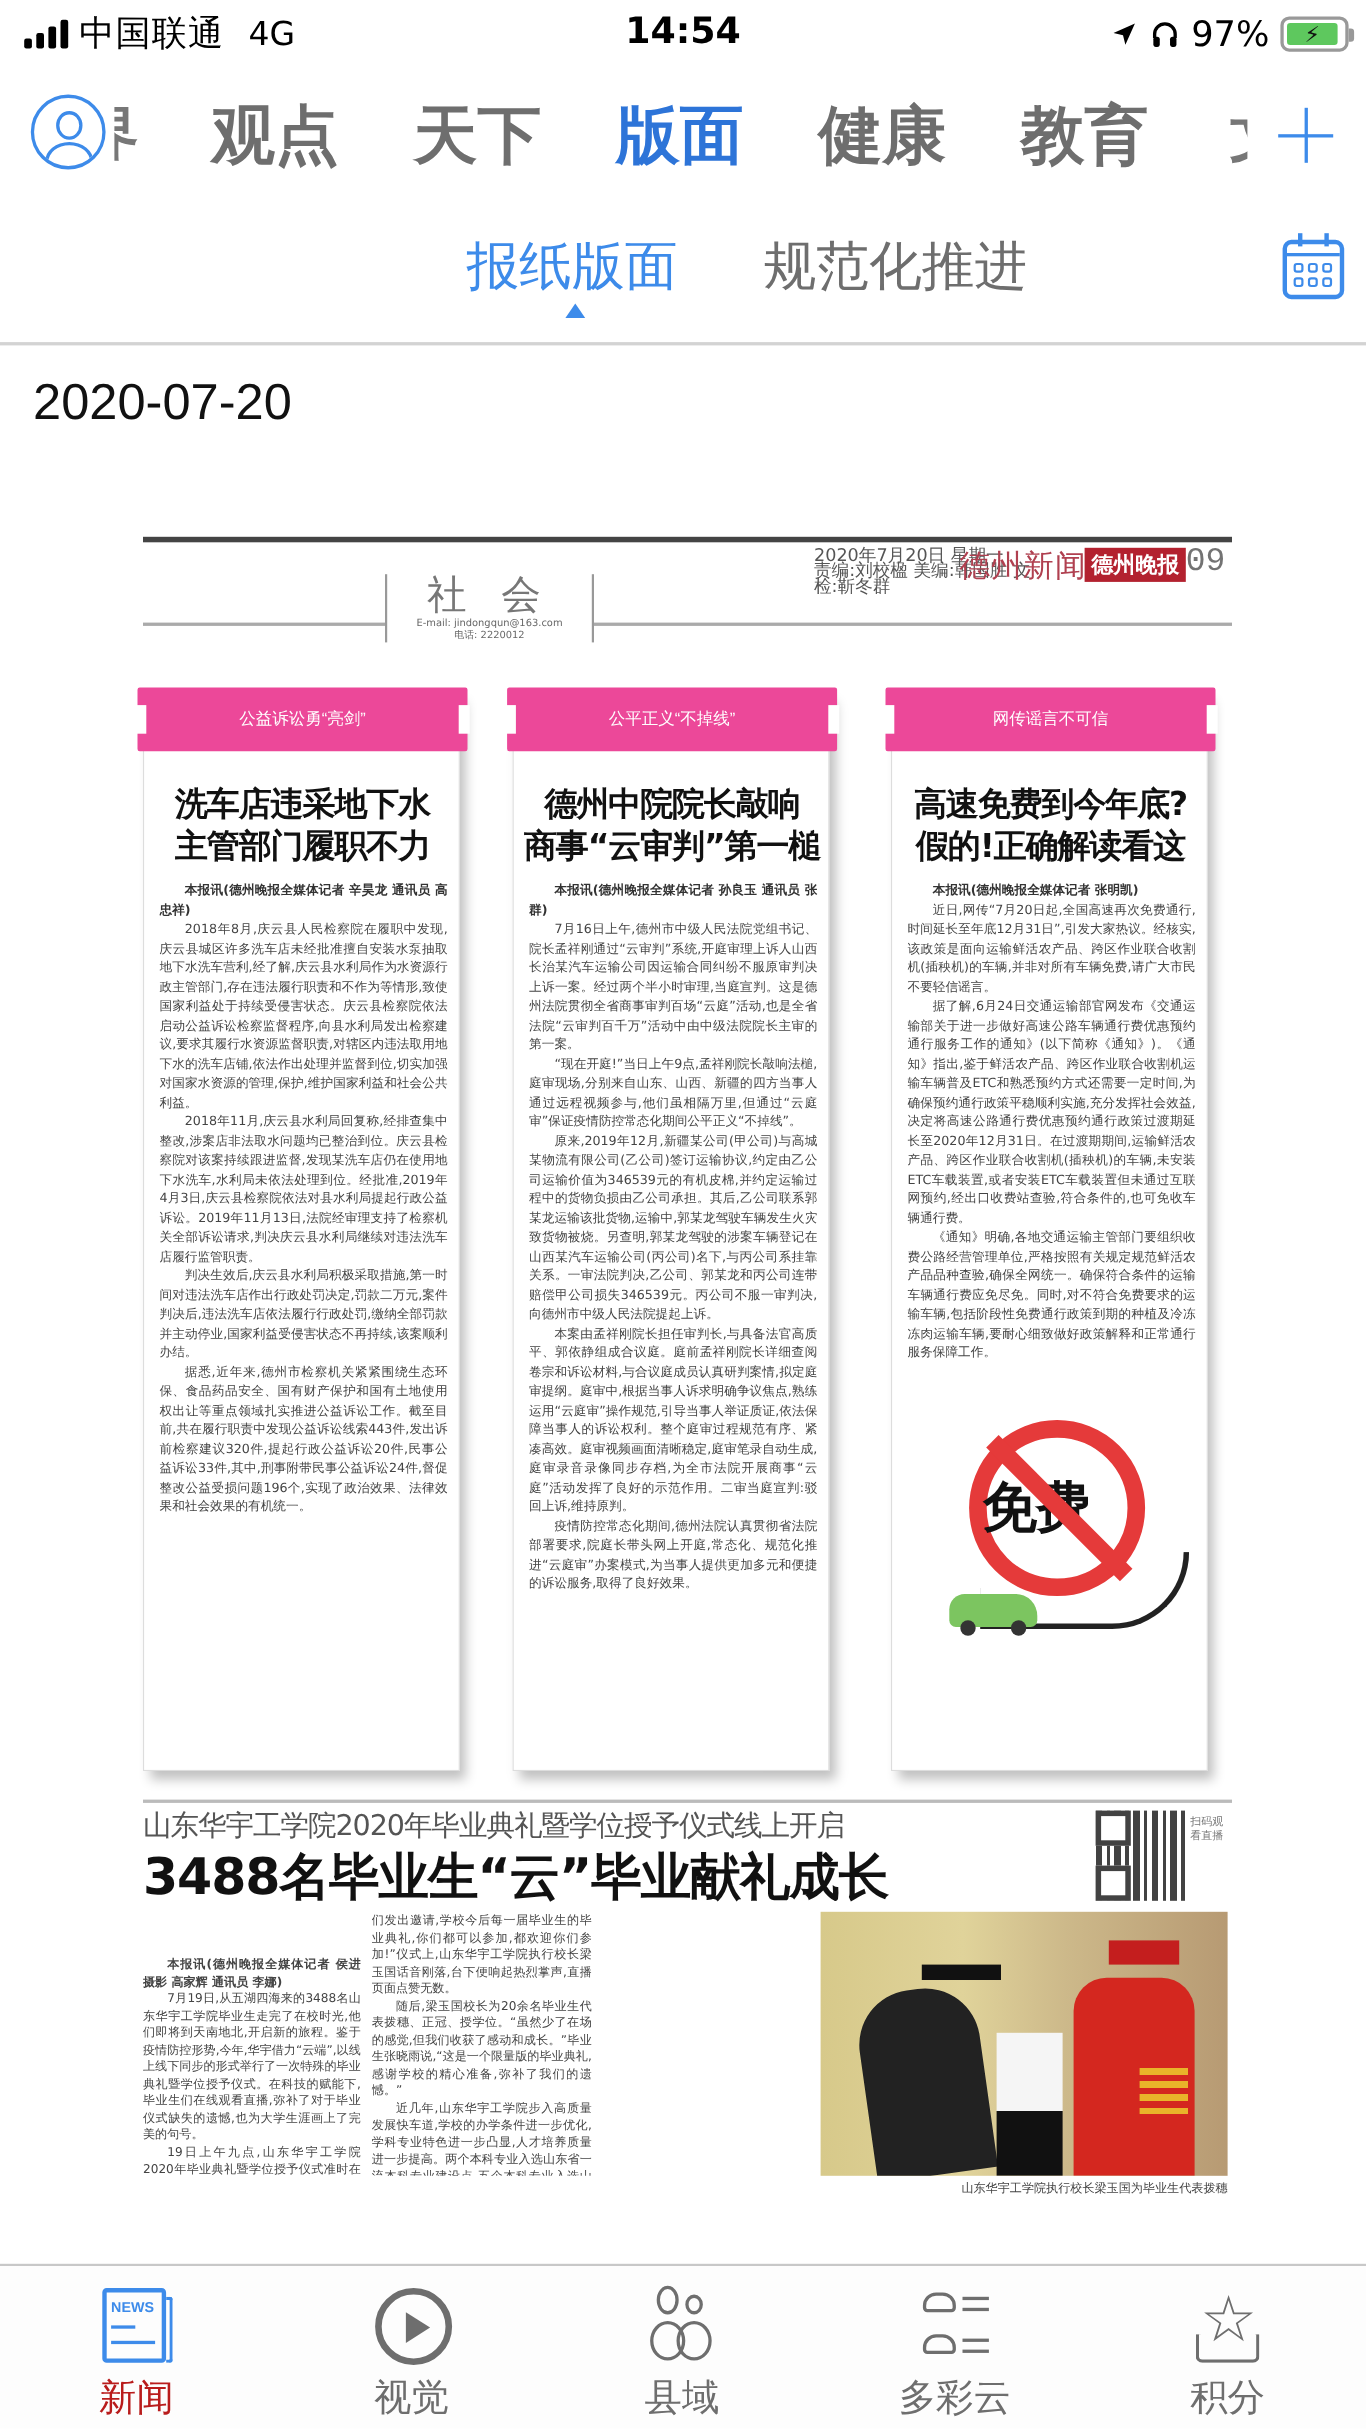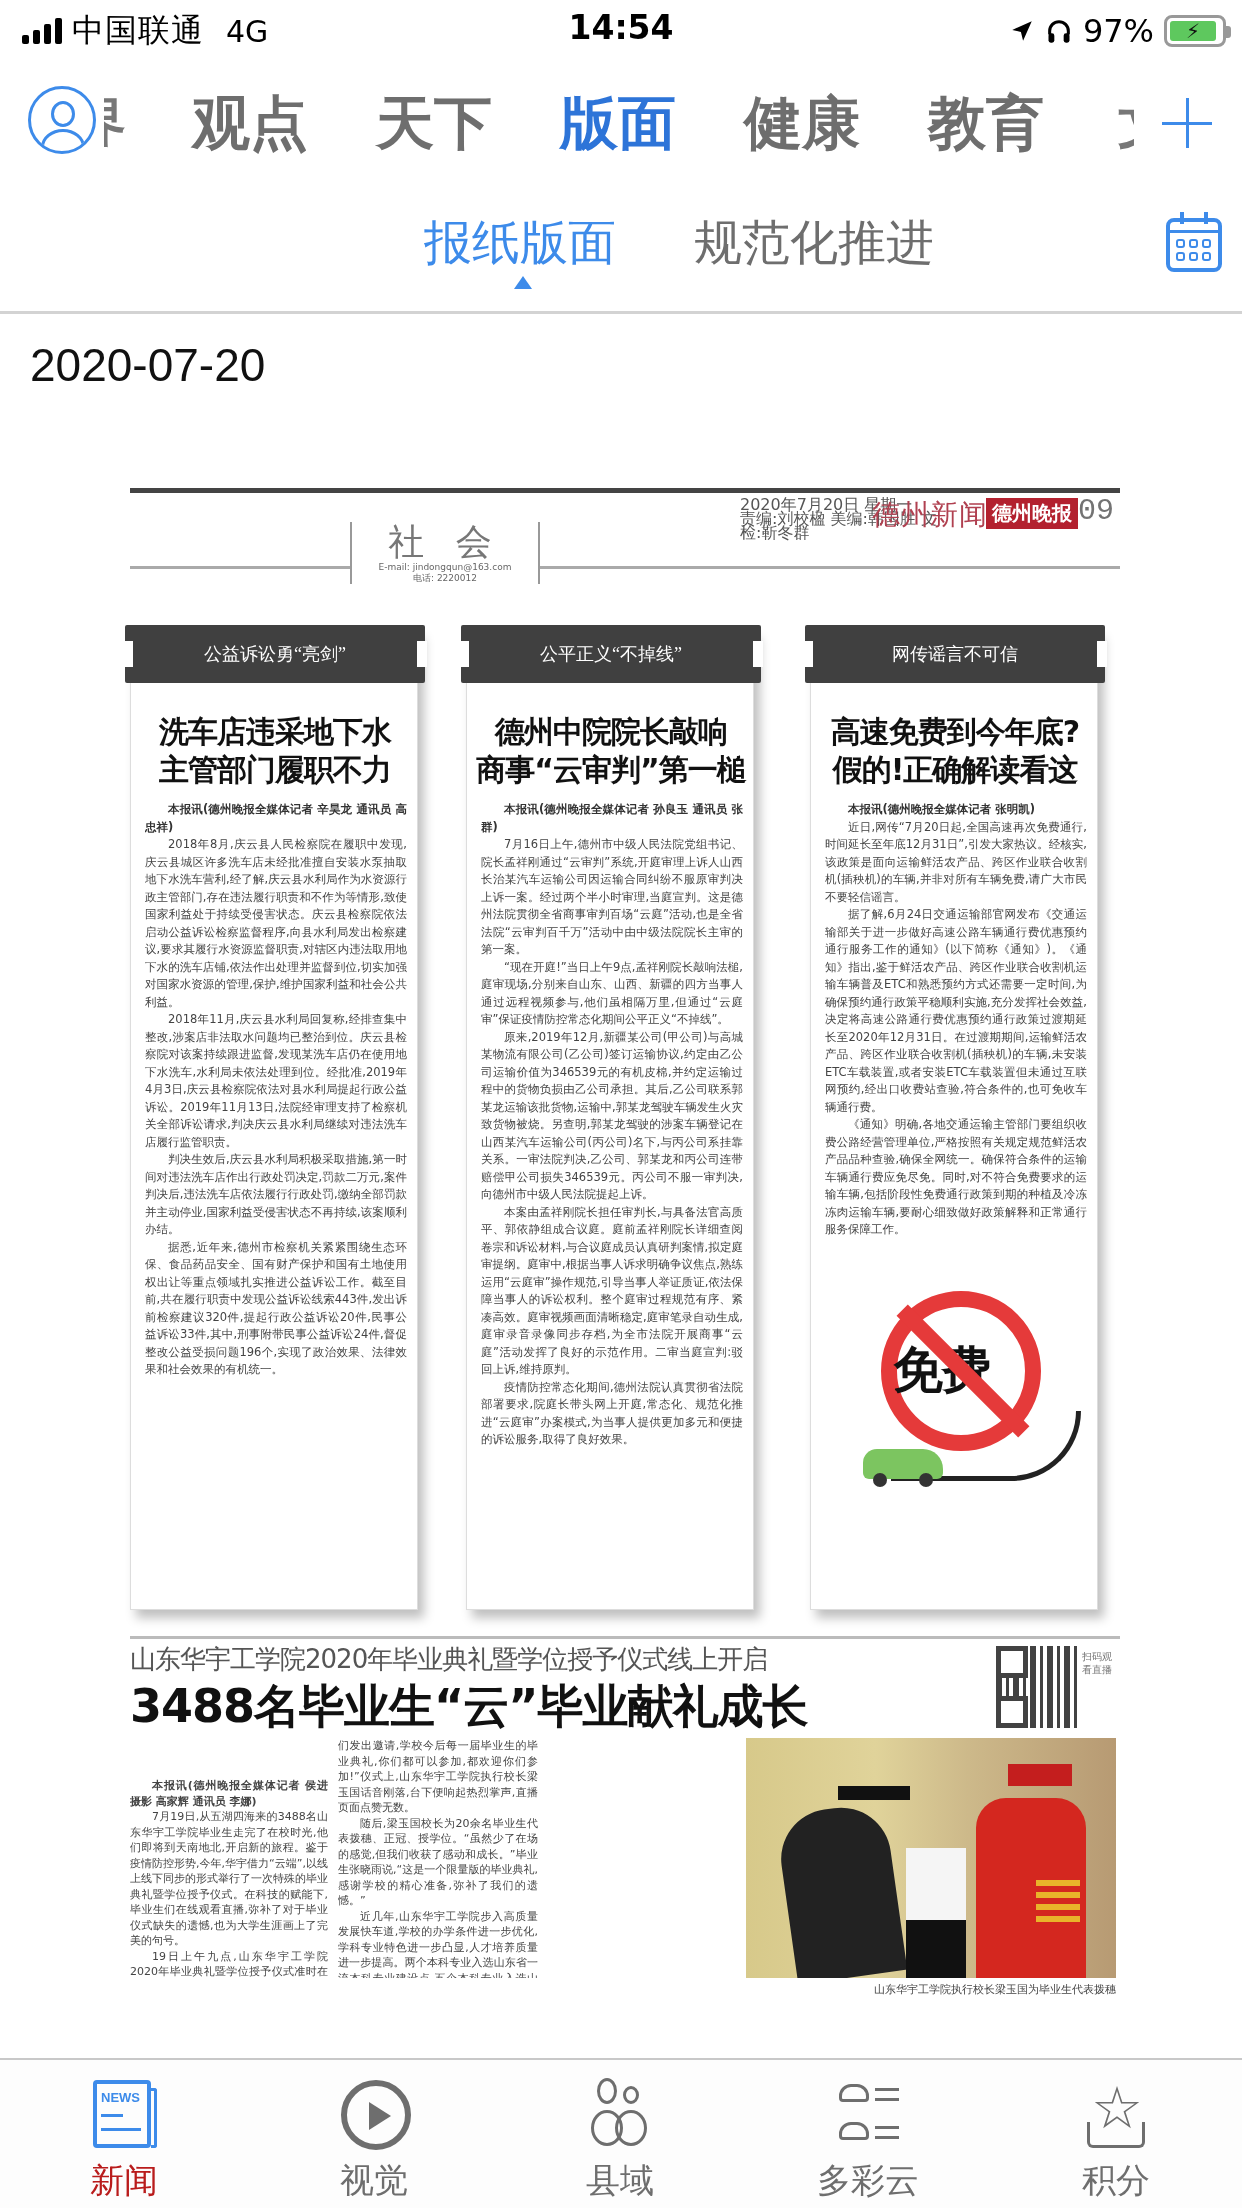--- a/index.html
+++ b/index.html
@@ -56,21 +56,21 @@
   .np-edition { position:absolute; left:752px; top:26px; font-size:28px; color:#b04050; letter-spacing:1px; }
   .np-logo { position:absolute; left:866px; top:28px; background:#b3212f; color:#fff; font-size:20px; padding:2px 6px; font-weight:bold; }
   .np-pagenum { position:absolute; left:958px; top:24px; font-size:30px; color:#737373; font-family:Liberation Mono, monospace; }
   .np-section-line-l { position:absolute; left:10px; top:96px; width:220px; height:3px; background:#aaa; }
   .np-section-line-r { position:absolute; left:420px; top:96px; width:580px; height:3px; background:#aaa; }
   .np-section-box { position:absolute; left:230px; top:52px; width:190px; height:62px; border-left:2px solid #999; border-right:2px solid #999; text-align:center; }
   .np-section-title { font-size:36px; color:#777; font-family:"DejaVu Serif", serif; letter-spacing:10px; line-height:40px; }
   .np-section-email { font-size:9px; color:#666; line-height:11px; }
 
   .np-col { position:absolute; top:160px; width:288px; height:980px; background:#fff; box-shadow:6px 8px 10px rgba(0,0,0,0.25); border:1px solid #ddd; }
-  .np-col-banner { position:absolute; left:-6px; top:-6px; width:300px; height:58px; background:#404040; color:#fff; font-family:Liberation Serif, serif; font-size:18px; text-align:center; line-height:58px; border-radius:2px; }
+  .np-col-banner { position:absolute; left:-6px; top:-6px; width:300px; height:58px; background:#ec4899; color:#fff; font-family:Liberation Sans, sans-serif; font-size:15px; text-align:center; line-height:58px; border-radius:2px; }
   .np-col-banner::before, .np-col-banner::after { content:""; position:absolute; top:16px; width:10px; height:26px; background:#fff; }
   .np-col-banner::before { left:-2px; }
   .np-col-banner::after { right:-2px; }
   .np-col-headline { position:absolute; left:8px; top:82px; width:272px; font-size:30px; font-weight:bold; line-height:38px; color:#111; text-align:center; letter-spacing:-1px; }
   .np-col-body { position:absolute; left:14px; top:170px; width:262px; font-size:11.5px; line-height:17.5px; color:#444; text-align:justify; overflow:hidden; }
   .np-col-body p { text-indent:2em; }
   .np-col-body p.lead { font-weight:bold; color:#333; }
   .np-col1 { left:10px; }
   .np-col2 { left:346px; }
   .np-col3 { left:690px; }

